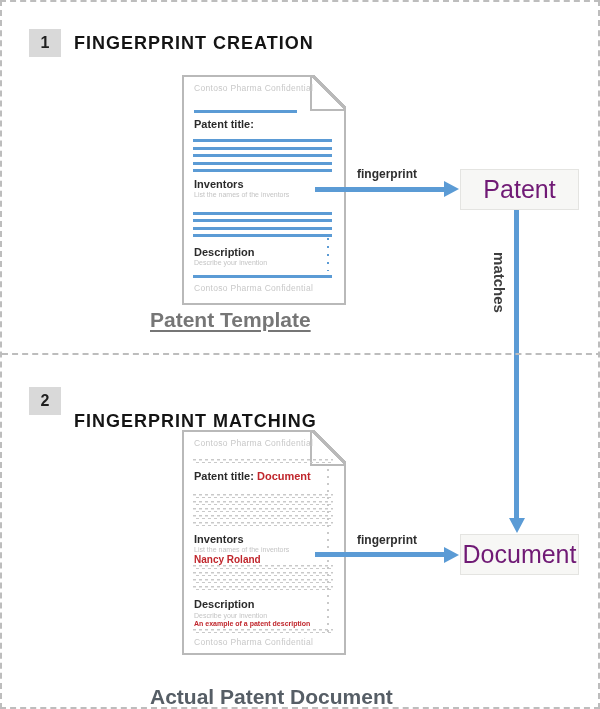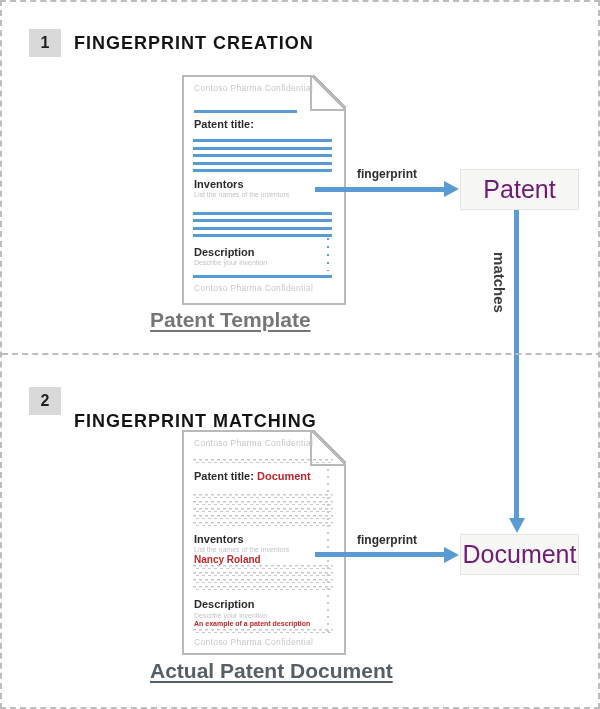--- a/index.html
+++ b/index.html
@@ -125,21 +125,21 @@
     <div class="squig" style="left:9px; top:133px; width:140px;"></div>
     <div class="squig" style="left:9px; top:140px; width:140px;"></div>
     <div class="squig" style="left:9px; top:147px; width:140px;"></div>
     <div class="squig" style="left:9px; top:154px; width:140px;"></div>
     <div class="doc-h" style="left:10px; top:166px;">Description</div>
     <div class="doc-hint" style="left:10px; top:180px;">Describe your invention</div>
     <div class="doc-red" style="left:10px; top:188px; font-size:7px;">An example of a patent description</div>
     <div class="squig" style="left:9px; top:197px; width:140px;"></div>
     <div class="doc-meta" style="left:10px; top:205px;">Contoso Pharma Confidential</div>
   </div>
-  <div class="caption cap2" style="left:148px; top:657px;">Actual Patent Document</div>
+  <div class="caption cap2" style="left:148px; top:683px;">Actual Patent Document</div>
 
   <div class="arrow-label" style="left:313px; top:531px;">fingerprint</div>
   <div class="h-shaft" style="left:313px; top:550px; width:129px;"></div>
   <div class="h-head" style="left:442px; top:545px;"></div>
 
   <div class="result-box" style="left:458px; top:532px;">Document</div>
 
 </div>
 
 </body></html>

